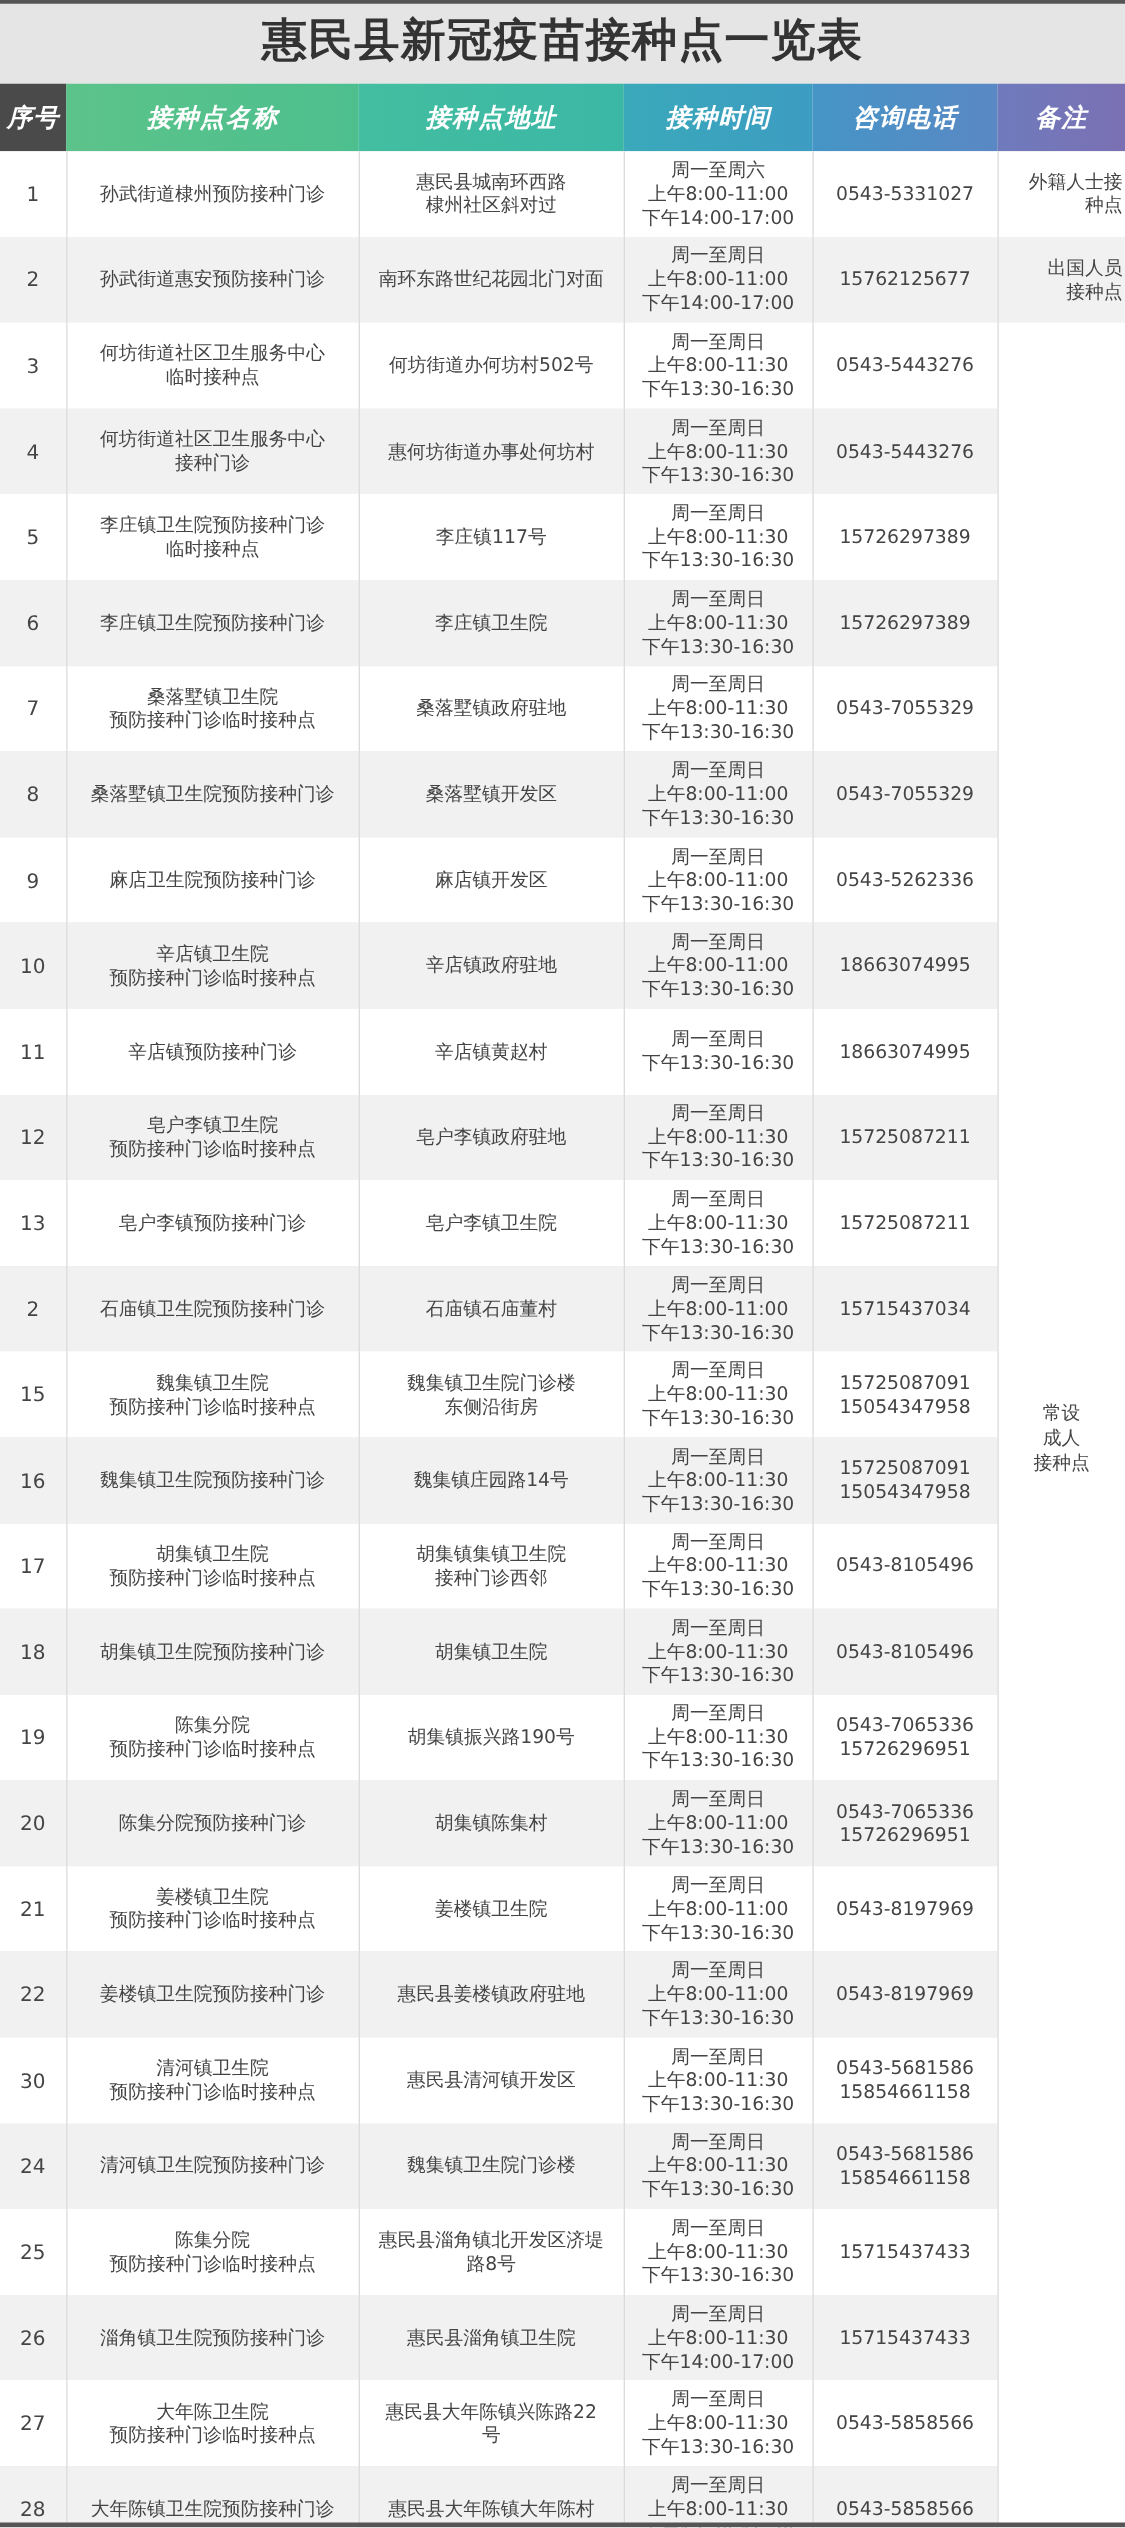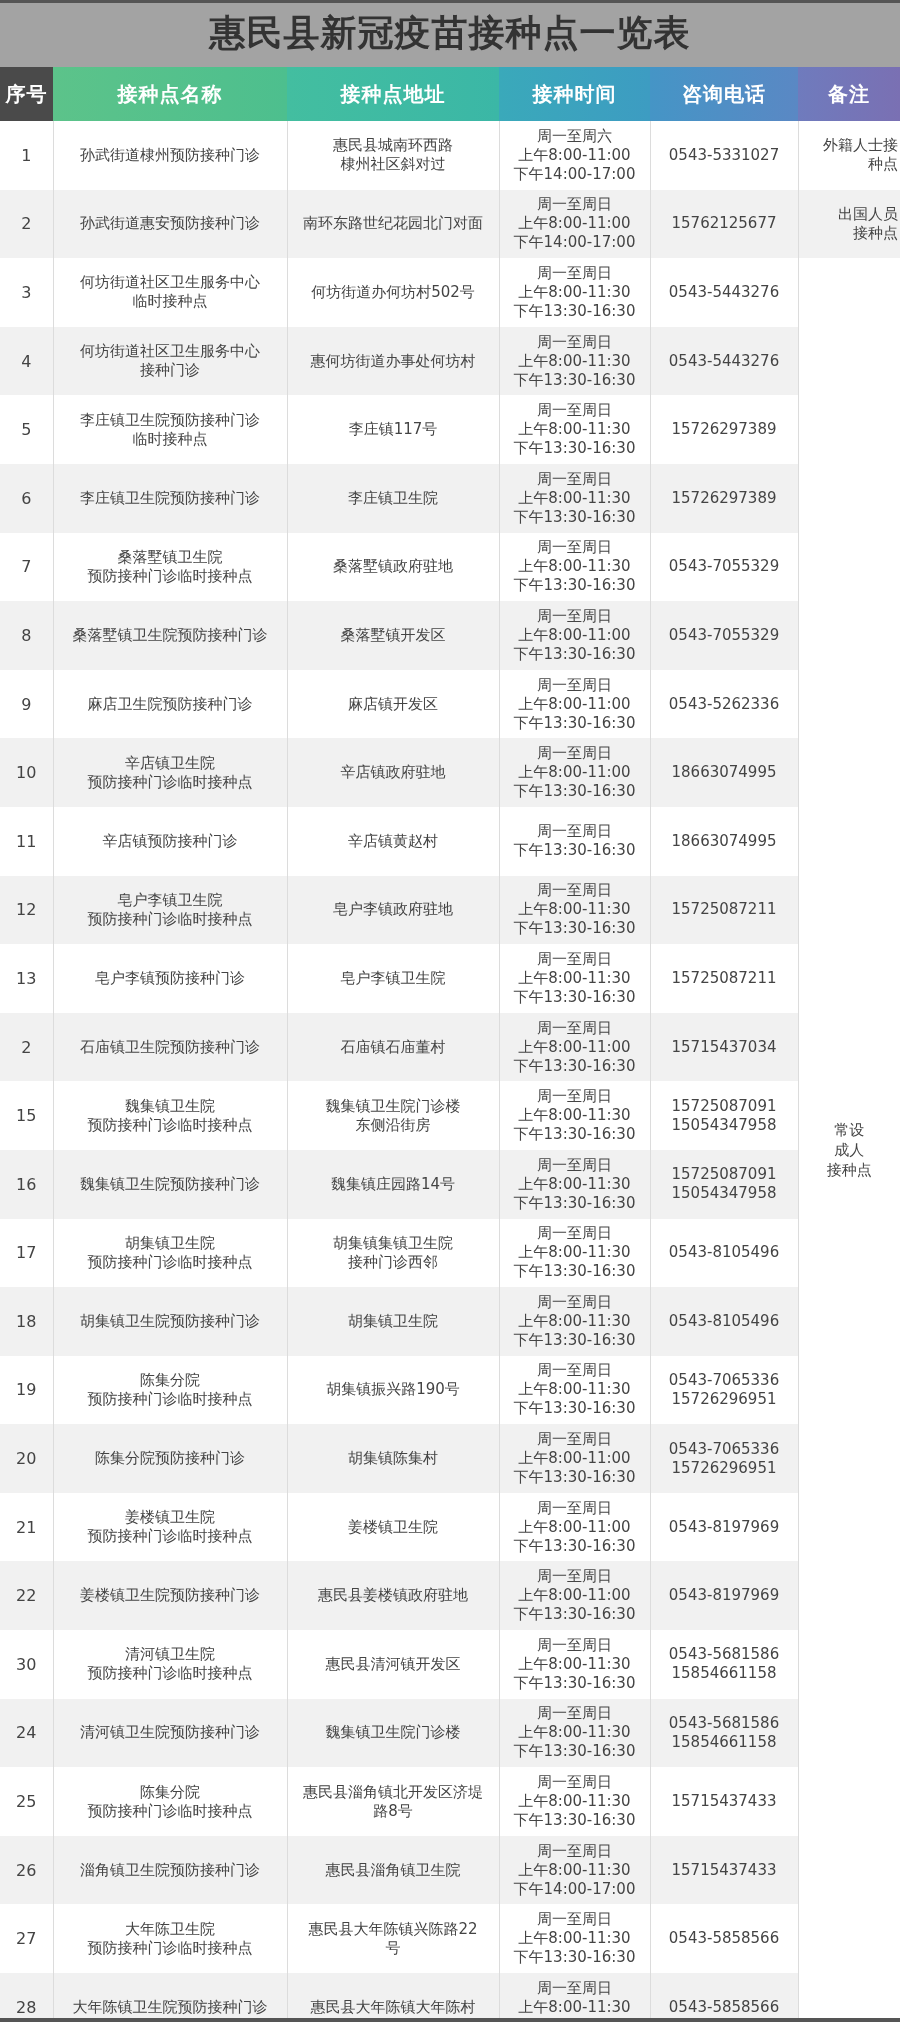--- a/index.html
+++ b/index.html
@@ -1,27 +1,27 @@
 <!DOCTYPE html>
 <html><head>
   <meta charset="utf-8">
   <style>
     * { box-sizing: border-box; margin: 0; padding: 0; }
     html, body { width: 900px; background: #ffffff; }
     body { font-family: "DejaVu Sans", "Liberation Sans", sans-serif; color: #3a3a3a; }
-    .page { width: 900px; height: 2022px; position: relative; overflow: hidden; background: #a3a3a3; }
+    .page { width: 900px; height: 2022px; position: relative; overflow: hidden; background: #e5e5e5; }
     .topbar { height: 3px; background: #555; width: 100%; }
     .title {
       height: 64px; line-height: 60px; text-align: center;
       font-size: 36px; font-weight: bold; color: #333; letter-spacing: 1px;
     }
     table { border-collapse: collapse; width: 900px; table-layout: fixed; }
     th {
       height: 54px; color: #fff; font-size: 20px; font-weight: bold;
-      text-align: center; vertical-align: middle; letter-spacing: 1px;
+      text-align: center; vertical-align: middle; letter-spacing: 1px; font-style: italic;
     }
     th.c0 { background: #4a4a4a; }
     th.c1 { background: linear-gradient(90deg, #5cc38a, #4dbf8e); }
     th.c2 { background: linear-gradient(90deg, #43bea0, #3bb7a6); }
     th.c3 { background: linear-gradient(90deg, #3aa9ba, #3d9cc2); }
     th.c4 { background: linear-gradient(90deg, #4595c6, #5a88c4); }
     th.c5 { background: linear-gradient(90deg, #6f7bbd, #7a70b3); margin-left: 44px; }
     td {
       font-size: 15px; text-align: center; vertical-align: middle;
       border-right: 1px solid #dcdcdc; line-height: 19px; color: #444;

